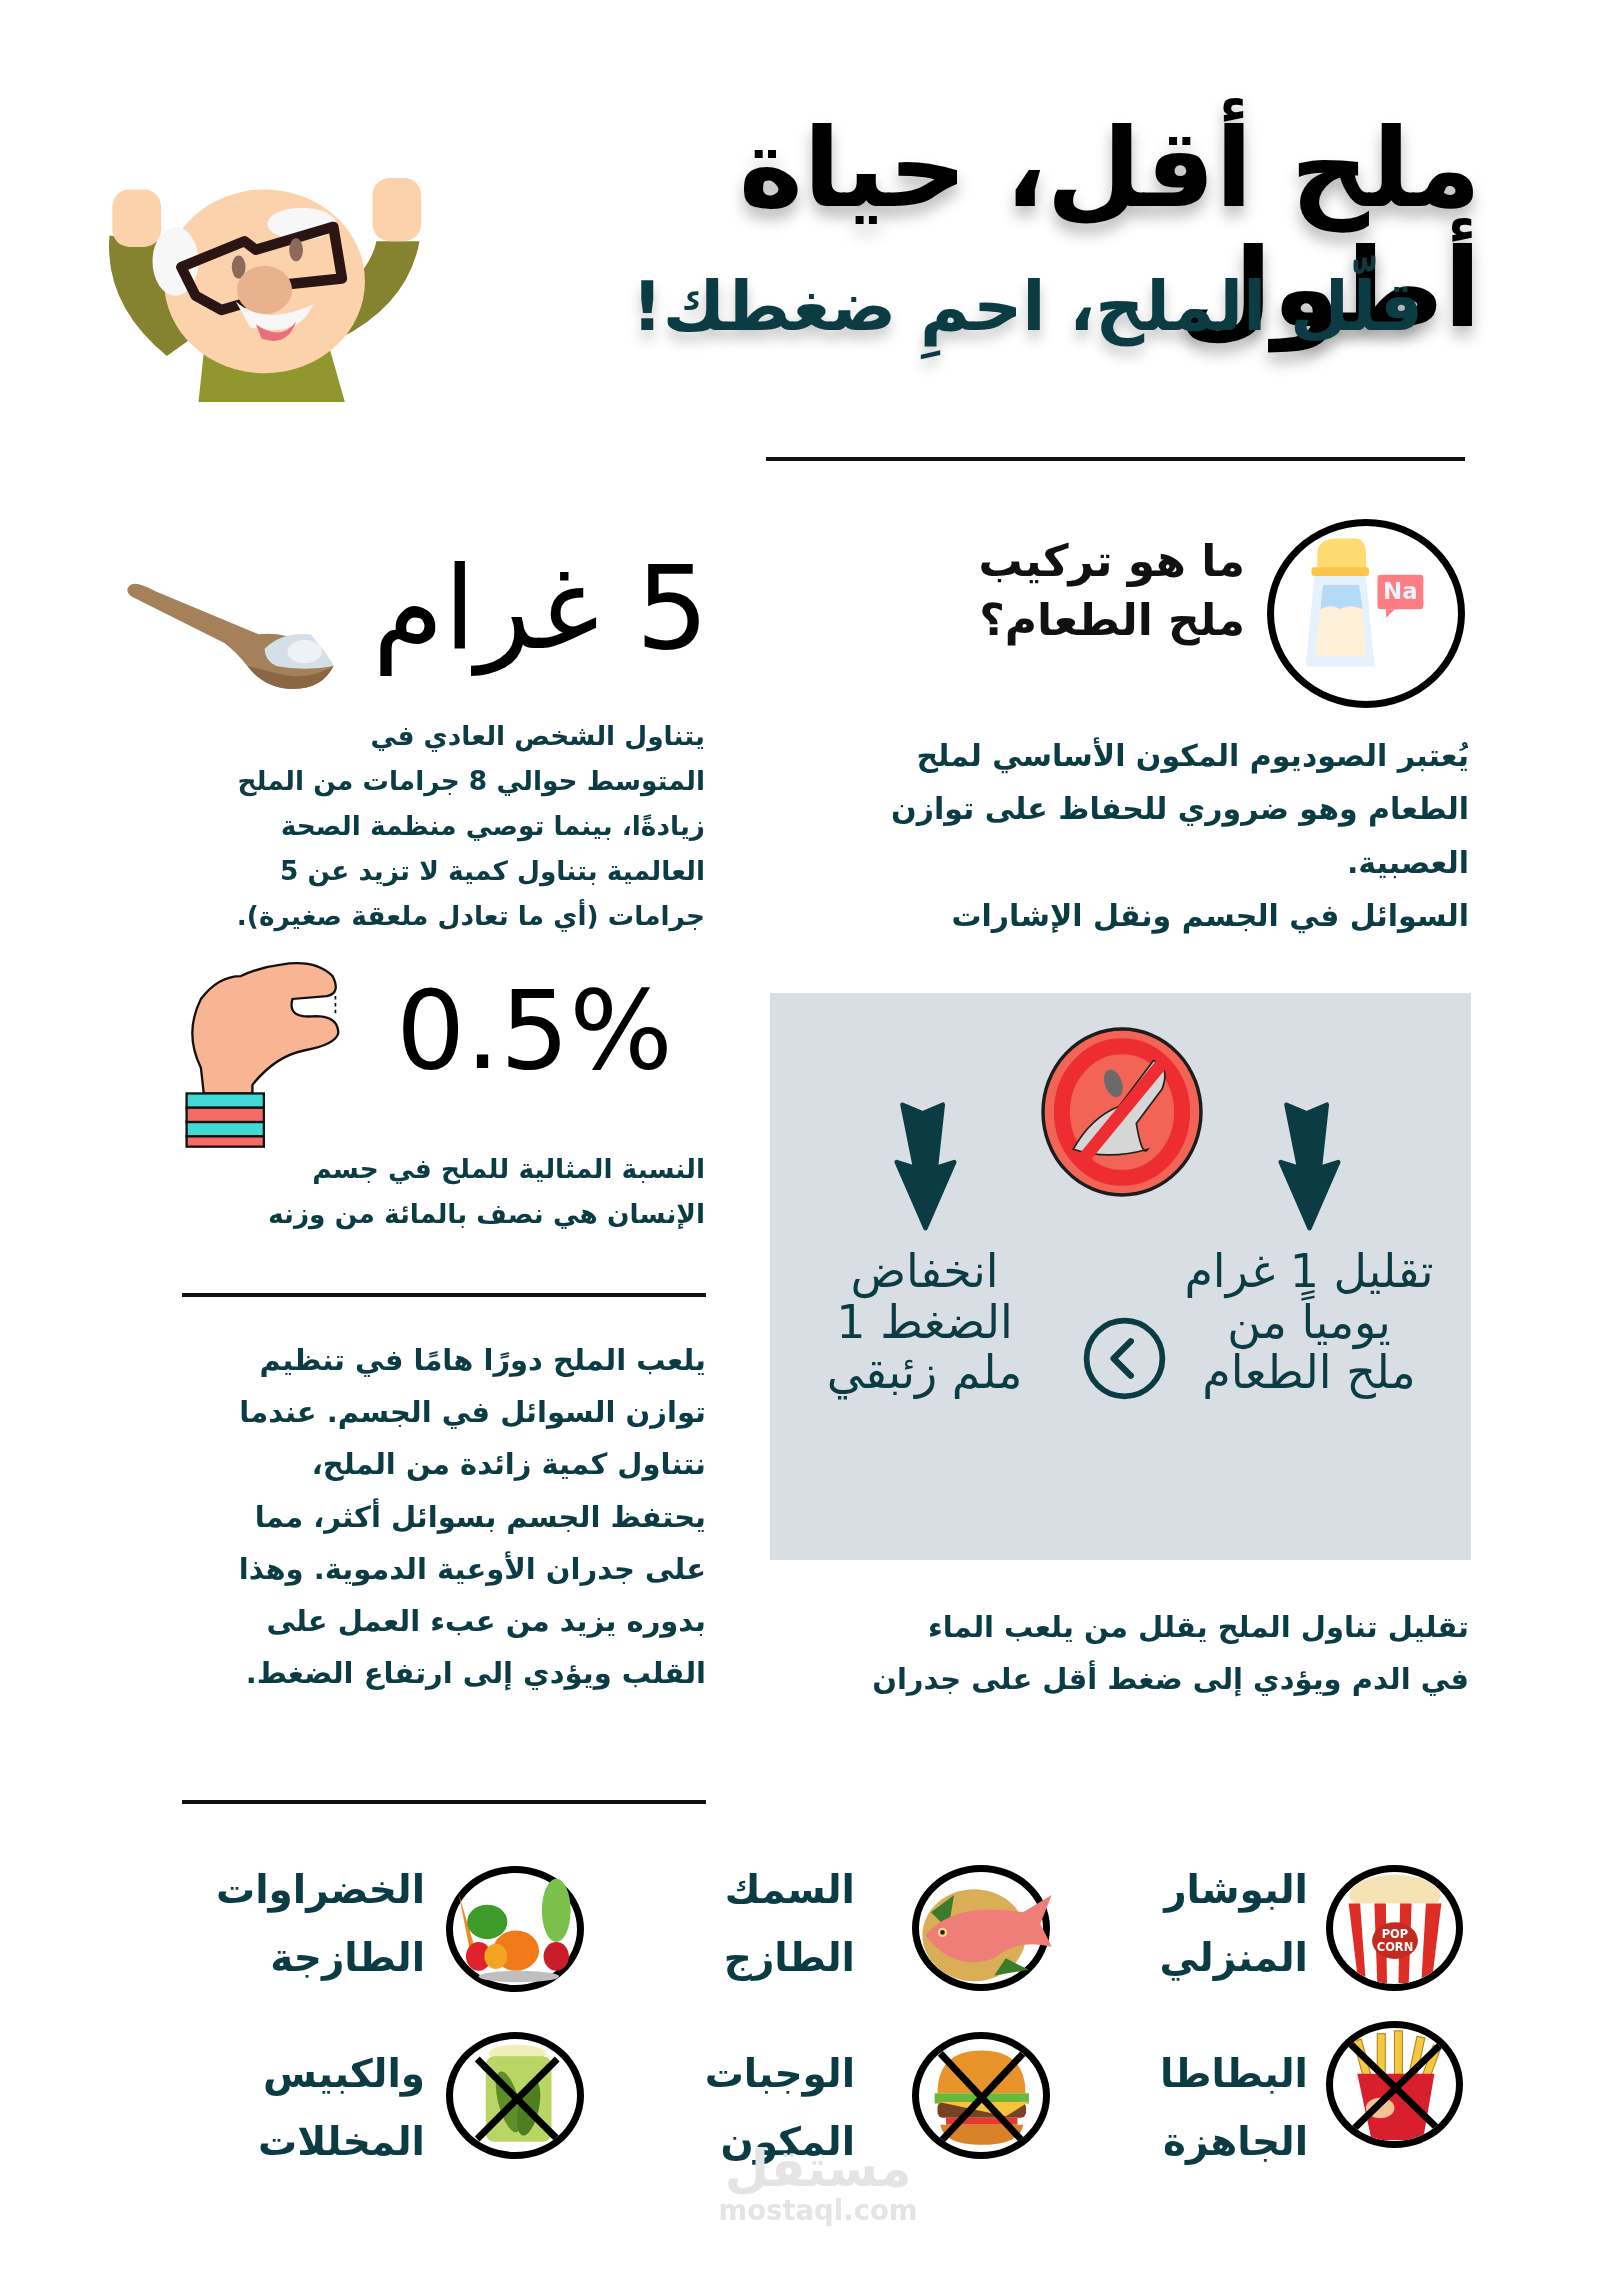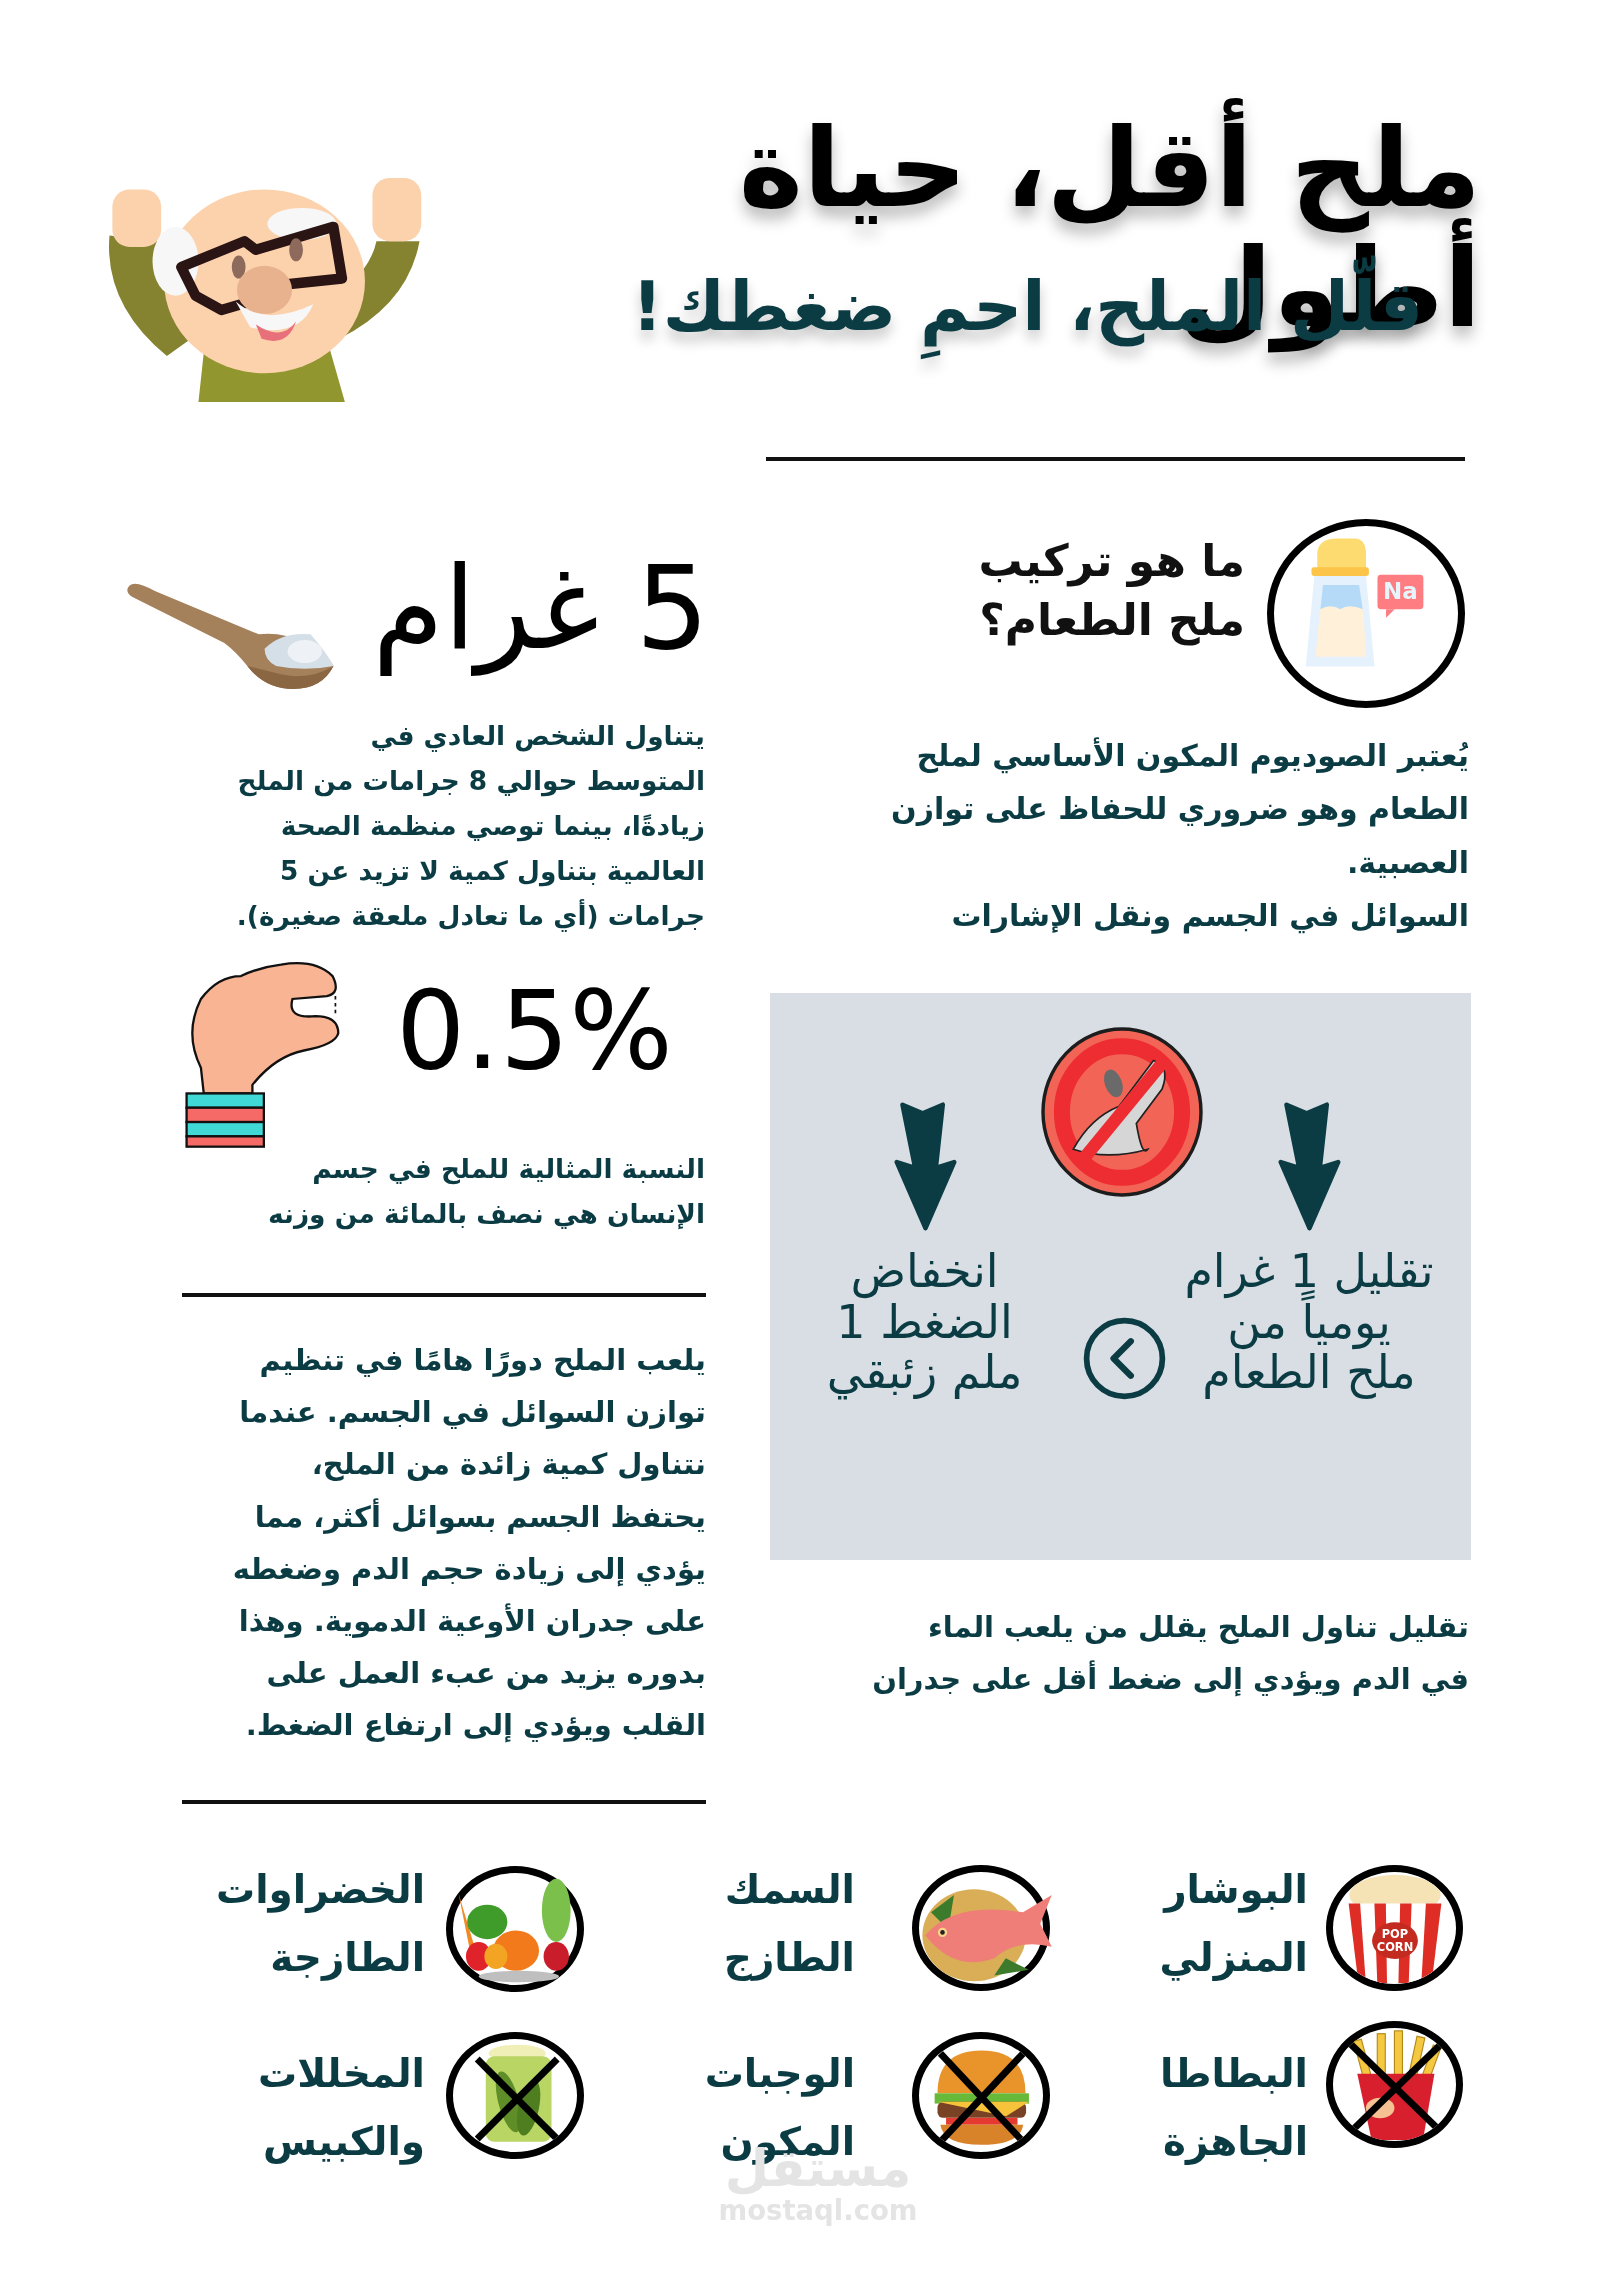--- a/index.html
+++ b/index.html
@@ -135,21 +135,20 @@
     <div>الضغط 1</div>
     <div>ملم زئبقي</div>
   </div>
 </div>
 
 <div class="abs body-text" style="left:172px;top:1334px;width:534px;font-size:29px;line-height:1.8;">
   <div>يلعب الملح دورًا هامًا في تنظيم</div>
   <div>توازن السوائل في الجسم. عندما</div>
   <div>نتناول كمية زائدة من الملح،</div>
   <div>يحتفظ الجسم بسوائل أكثر، مما</div>
-  <div>يؤدي إلى زيادة حجم الدم وضغطه</div>
   <div>على جدران الأوعية الدموية. وهذا</div>
   <div>بدوره يزيد من عبء العمل على</div>
   <div>القلب ويؤدي إلى ارتفاع الضغط.</div>
 </div>
 
 <div class="abs body-text" style="left:775px;top:1601px;width:694px;font-size:29px;line-height:1.8;">
   <div>تقليل تناول الملح يقلل من يلعب الماء</div>
   <div>في الدم ويؤدي إلى ضغط أقل على جدران</div>
 </div>
 
@@ -247,21 +246,21 @@
   <svg width="123" height="112" viewBox="0 0 214 196">
     <ellipse cx="110" cy="25" rx="50" ry="15" fill="#f1efb8"></ellipse>
     <rect x="55" y="30" width="115" height="150" rx="15" fill="#b9d664"></rect>
     <ellipse cx="95" cy="110" rx="18" ry="55" fill="#5f8d28" transform="rotate(-15 95 110)"></ellipse>
     <ellipse cx="130" cy="120" rx="18" ry="50" fill="#4e7e20" transform="rotate(12 130 120)"></ellipse>
     <line x1="40" y1="35" x2="180" y2="175" stroke="#000" stroke-width="12"></line>
     <line x1="180" y1="35" x2="40" y2="175" stroke="#000" stroke-width="12"></line>
   </svg>
 </div>
 <div class="abs food-label" style="left:172px;top:2040px;width:253px;">
+  <div>والكبيس</div>
   <div>المخللات</div>
-  <div>والكبيس</div>
 </div>
 
 <div class="abs watermark" style="left:689px;top:2141px;width:258px;">
   <div style="font-size:51px;line-height:1.1;direction:rtl;">مستقل</div>
   <div style="font-size:27.5px;line-height:1;">mostaql.com</div>
 </div>
 
 
 </body></html>

